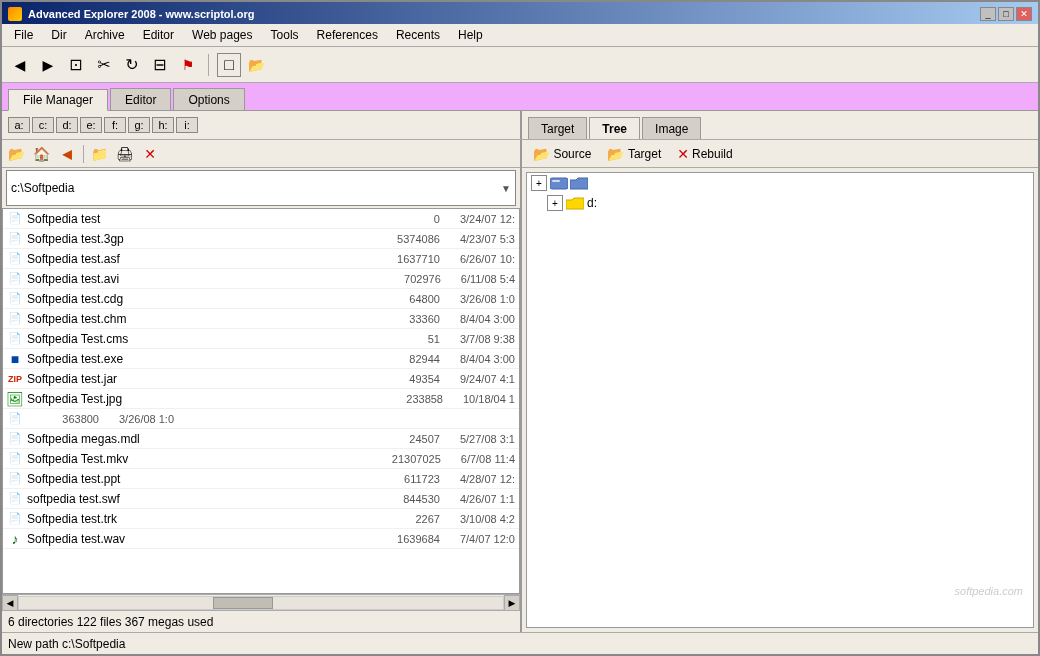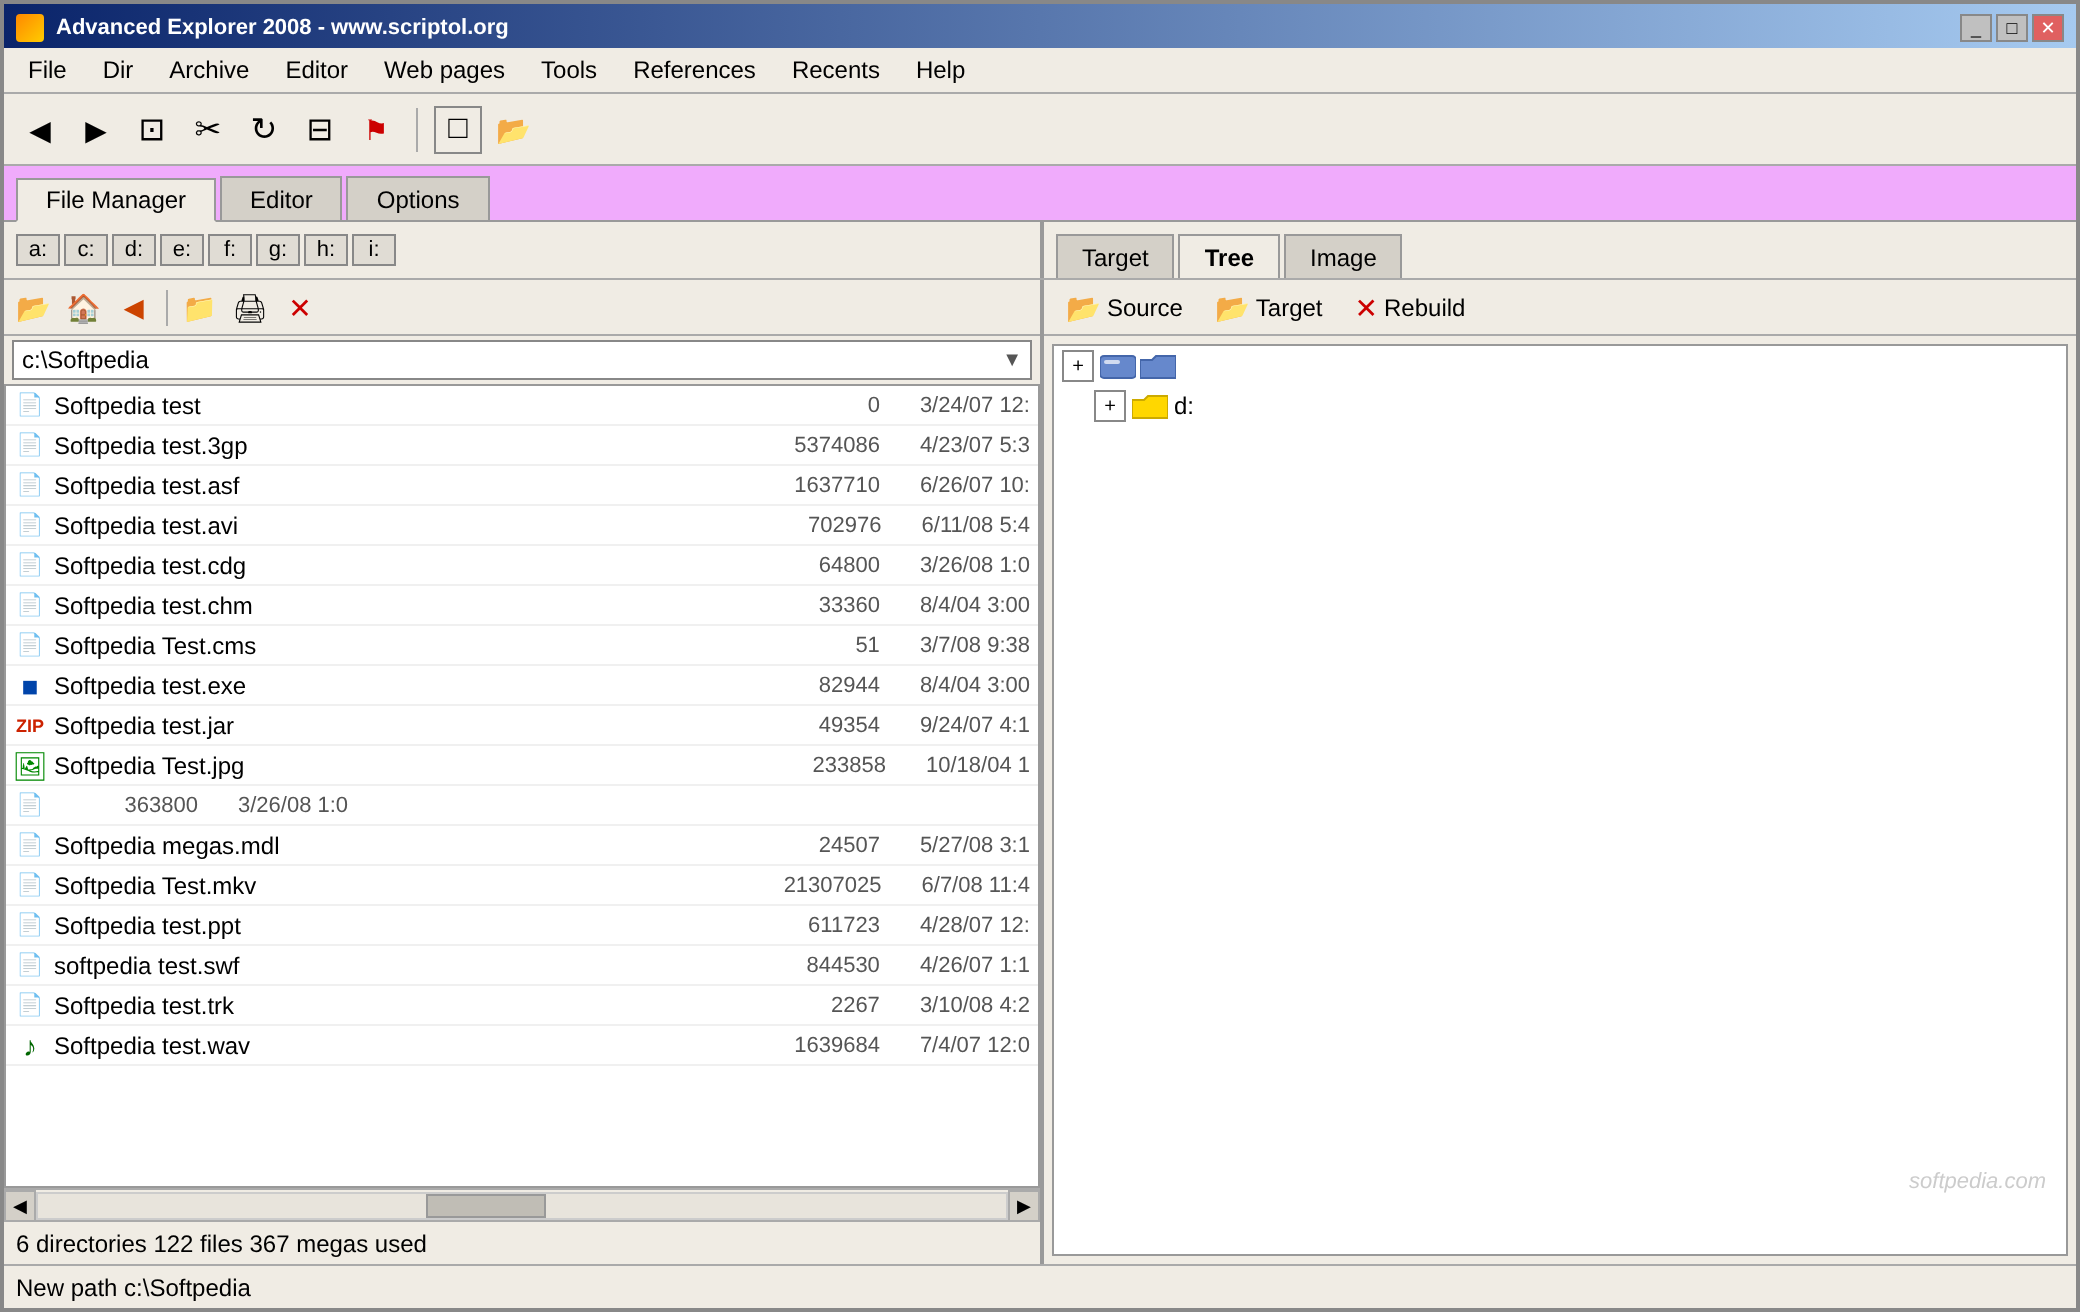--- a/index.html
+++ b/index.html
@@ -168,21 +168,21 @@
       font-size: 12px;
     }
     .nav-sep { width: 1px; height: 18px; background: #aaa; margin: 0 2px; }
     .path-bar {
       background: white;
       border: 1px solid #888;
       padding: 2px 4px;
       display: flex;
       align-items: center;
       justify-content: space-between;
-      height: 20px;
+      height: 36px;
       margin: 2px 4px;
     }
     .path-text { font-size: 12px; color: #000; flex: 1; }
     .path-arrow { font-size: 10px; color: #555; }
     .file-list {
       flex: 1;
       overflow-y: auto;
       overflow-x: hidden;
       background: white;
       border: 1px solid #999;

